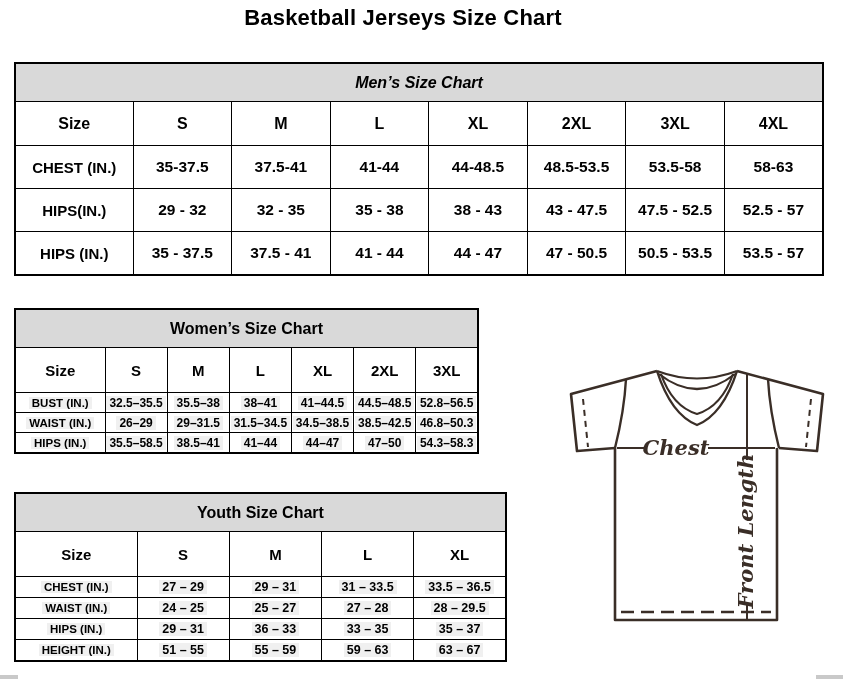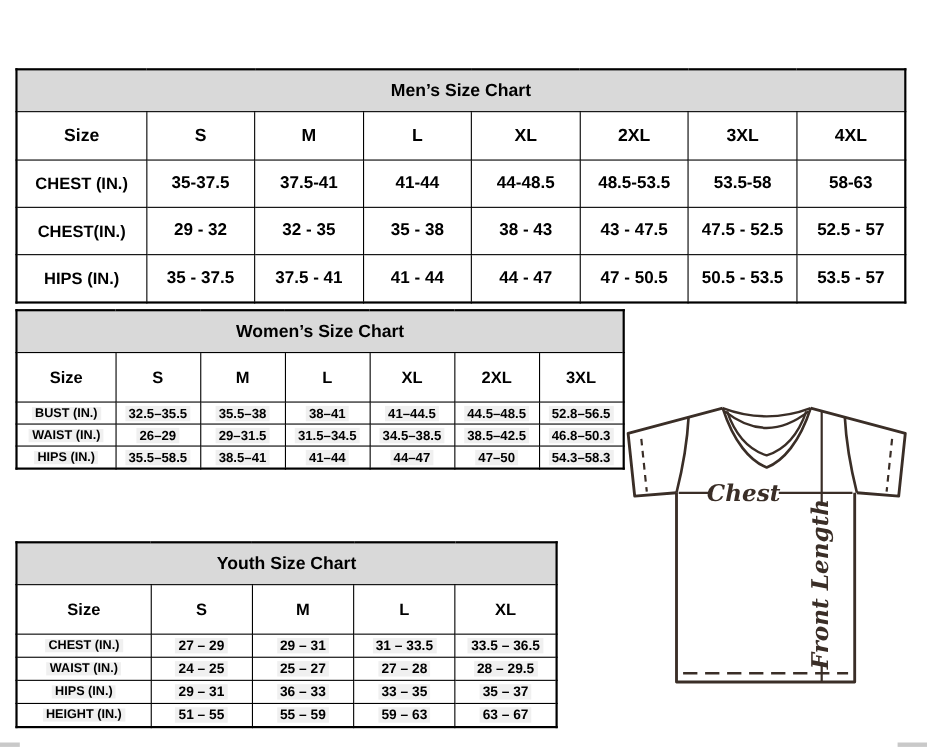--- a/index.html
+++ b/index.html
@@ -15,26 +15,26 @@
     border:2px solid #000; background:#fff;
   }
   table.size-table td {
     border:1px solid #000; text-align:center; vertical-align:middle;
     padding:0; font-weight:bold; color:#000; overflow:hidden; white-space:nowrap;
   }
   table.size-table tr:first-child td { background:#d9d9d9; font-size:16px; border-bottom:1px solid #000; }
 
   #mens-table { left:14px; top:62px; width:810px; }
   #mens-table col.label { width:118px; }
-  #mens-table tr:first-child td { height:37px; }
+  #mens-table tr:first-child td { height:37px;font-style:italic; }
   #mens-table tr:nth-child(2) td { height:43px; font-size:16px; }
   #mens-table tr:nth-child(n+3) td { height:42px; font-size:15.5px; }
   #mens-table tr:nth-child(n+3) td:first-child { font-size:15px; }
 
-  #womens-table { left:14px; top:281px; width:554px; }
+  #womens-table { left:14px; top:308px; width:465px; }
   #womens-table col.label { width:90px; }
   #womens-table tr:first-child td { height:37px; }
   #womens-table tr:nth-child(2) td { height:44px; font-size:15px; }
   #womens-table tr:nth-child(n+3) td { height:19px; font-size:12px; }
   #womens-table tr:nth-child(n+3) td:first-child { font-size:11.5px; }
 
   #youth-table { left:14px; top:492px; width:493px; }
   #youth-table col.label { width:122px; }
   #youth-table tr:first-child td { height:37px; }
   #youth-table tr:nth-child(2) td { height:44px; font-size:15px; }
@@ -47,20 +47,23 @@
 
   .scroll-frag { position:absolute; height:4px; background:#c9c9c9; bottom:0; }
   #scroll-frag-left { left:0; width:18px; }
   #scroll-frag-right { left:816px; width:27px; }
 </style>
 </head>
 <body>
 
 <div id="page">
 
+  <div id="title-wrap">
+    <h1>Basketball Jerseys Size Chart</h1>
+  </div>
 
   <table id="mens-table" class="size-table">
     <colgroup>
         <col class="label">
         <col span="7">
       </colgroup>
   <tbody>
         <tr>
           <td colspan="8">Men’s Size Chart</td>
         </tr>
@@ -78,21 +81,21 @@
           <td><span>CHEST (IN.)</span></td>
           <td><span>35-37.5</span></td>
           <td><span>37.5-41</span></td>
           <td><span>41-44</span></td>
           <td><span>44-48.5</span></td>
           <td><span>48.5-53.5</span></td>
           <td><span>53.5-58</span></td>
           <td><span>58-63</span></td>
         </tr>
         <tr>
-          <td><span>CHEST(IN.)</span></td>
+          <td><span>HIPS(IN.)</span></td>
           <td><span>29 - 32</span></td>
           <td><span>32 - 35</span></td>
           <td><span>35 - 38</span></td>
           <td><span>38 - 43</span></td>
           <td><span>43 - 47.5</span></td>
           <td><span>47.5 - 52.5</span></td>
           <td><span>52.5 - 57</span></td>
         </tr>
         <tr>
           <td><span>HIPS (IN.)</span></td>

